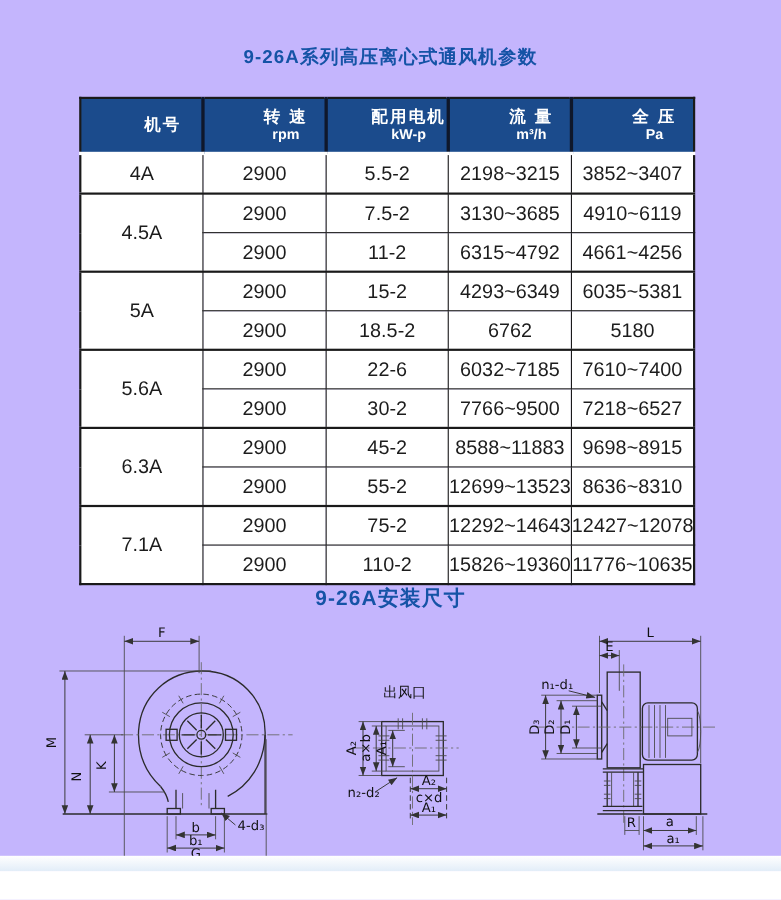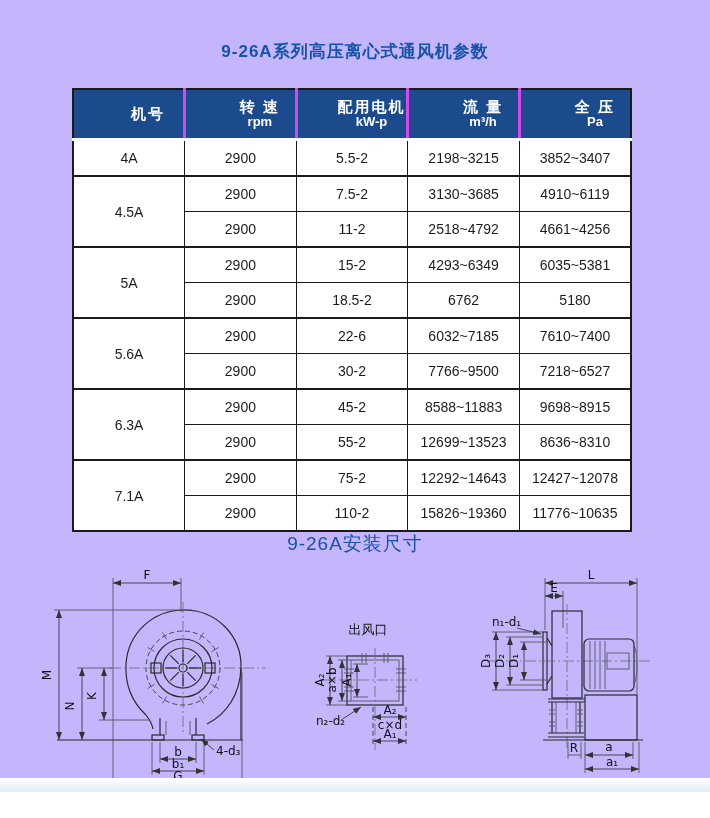--- a/index.html
+++ b/index.html
@@ -1,33 +1,33 @@
 <!DOCTYPE html>
 <html><head>
 <meta charset="utf-8">
 <style>
   html,body{margin:0;padding:0;background:#fff;}
   .page{position:relative;width:710px;height:792px;background:#c4b5fd;overflow:hidden;
         font-family:"Liberation Sans","DejaVu Sans",sans-serif;}
   .doc-title{position:absolute;top:40px;left:0;width:710px;text-align:center;
         font-size:17px;font-weight:bold;color:#1553a6;letter-spacing:1px;}
   .section-title{position:absolute;top:531px;left:0;width:710px;text-align:center;
-        font-size:19px;font-weight:normal;color:#1553a6;letter-spacing:1px;}
+        font-size:19px;font-weight:bold;color:#1553a6;letter-spacing:1px;}
   table.specs{position:absolute;left:72px;top:88px;width:560px;border-collapse:collapse;
         table-layout:fixed;border:2px solid #1a1a1a;}
   table.specs col{width:20%;}
   table.specs thead th{background:#1b4b8c;color:#ffffff;height:48px;padding:0;
-        border-left:3px solid #d946ef;border-bottom:3px solid #ffffff;font-weight:bold;}
+        border-left:3px solid #0f172a;border-bottom:3px solid #ffffff;font-weight:bold;}
   table.specs thead th:first-child{border-left:none;}
   .hcell{display:flex;flex-direction:column;align-items:center;justify-content:center;height:100%;line-height:1.05;padding-left:39px;}
   .hname{font-size:15px;letter-spacing:2px;}
   .hunit{font-size:13px;font-weight:bold;letter-spacing:0;}
   table.specs tbody{border-top:2px solid #1a1a1a;}
   table.specs td{border:1px solid #1a1a1a;height:34px;padding:0;text-align:center;
-        font-size:14px;color:#1c1c1c;background:#fff;}
+        font-size:18px;color:#1c1c1c;background:#fff;}
   td.model{font-size:14px;}
   .footer-band{position:absolute;left:0;bottom:0;width:710px;height:14px;
         background:linear-gradient(to bottom,#ffffff,#e2edf8);}
   
   svg.draw{position:absolute;left:0;top:568px;}
   .obj{fill:none;stroke:#2b2b2b;stroke-width:1.2;}
   .thin{fill:none;stroke:#4a4a4a;stroke-width:0.8;}
   .dim{fill:none;stroke:#3a3a3a;stroke-width:0.9;marker-start:url(#ar);marker-end:url(#ar);}
   .ldr{fill:none;stroke:#3a3a3a;stroke-width:0.9;marker-end:url(#ar);}
   .cl{fill:none;stroke:#6a6a6a;stroke-width:0.8;stroke-dasharray:11 3 2 3;}
@@ -97,21 +97,21 @@
       <tr>
         <td class="model" rowspan="2">4.5A</td>
         <td>2900</td>
         <td>7.5-2</td>
         <td>3130~3685</td>
         <td>4910~6119</td>
       </tr>
       <tr>
         <td>2900</td>
         <td>11-2</td>
-        <td>2518~4792</td>
+        <td>6315~4792</td>
         <td>4661~4256</td>
       </tr>
     </tbody>
     <tbody>
       <tr>
         <td class="model" rowspan="2">5A</td>
         <td>2900</td>
         <td>15-2</td>
         <td>4293~6349</td>
         <td>6035~5381</td>

